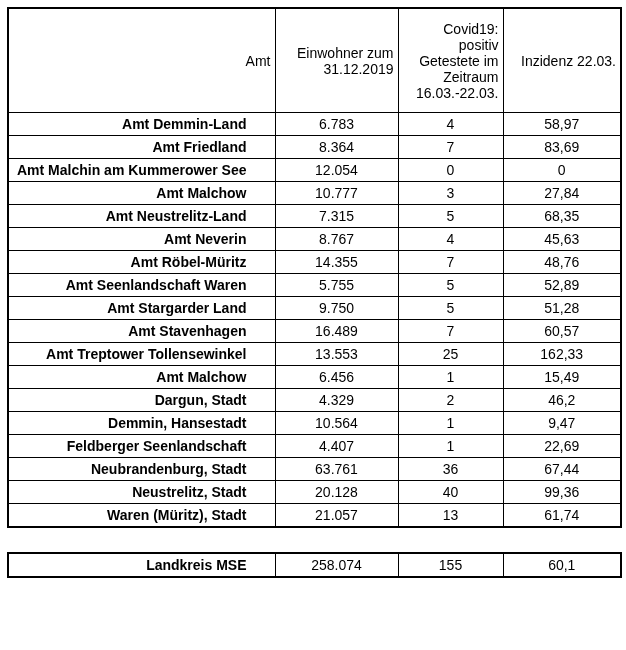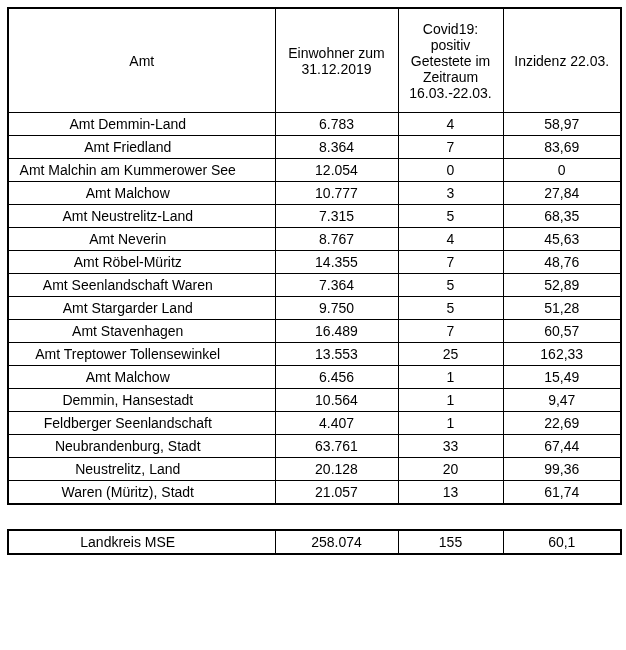--- a/index.html
+++ b/index.html
@@ -24,26 +24,27 @@
   th, td {
     border: 1px solid #000;
     font-size: 14px;
     font-weight: 400;
     line-height: 16px;
     text-align: center;
     vertical-align: middle;
     padding: 1px 4px;
     overflow: hidden;
   }
-  thead th { height: 101px; }
+  thead th { height: 101px; text-align: right; }
   tbody td { height: 20px; }
   td.amt {
-    text-align: center;
+    text-align: right;
     padding-left: 0;
     padding-right: 28px; 
+    font-weight: bold;
   }
   .gap { height: 24px; }
 </style>
 </head>
 <body>
 
 <div class="page">
 
   <table class="main-table">
     <colgroup>
@@ -98,21 +99,21 @@
           <td>45,63</td>
         </tr>
         <tr>
           <td class="amt">Amt Röbel-Müritz</td>
           <td>14.355</td>
           <td>7</td>
           <td>48,76</td>
         </tr>
         <tr>
           <td class="amt">Amt Seenlandschaft Waren</td>
-          <td>7.364</td>
+          <td>5.755</td>
           <td>5</td>
           <td>52,89</td>
         </tr>
         <tr>
           <td class="amt">Amt Stargarder Land</td>
           <td>9.750</td>
           <td>5</td>
           <td>51,28</td>
         </tr>
         <tr>
@@ -127,41 +128,47 @@
           <td>25</td>
           <td>162,33</td>
         </tr>
         <tr>
           <td class="amt">Amt Malchow</td>
           <td>6.456</td>
           <td>1</td>
           <td>15,49</td>
         </tr>
         <tr>
+          <td class="amt">Dargun, Stadt</td>
+          <td>4.329</td>
+          <td>2</td>
+          <td>46,2</td>
+        </tr>
+        <tr>
           <td class="amt">Demmin, Hansestadt</td>
           <td>10.564</td>
           <td>1</td>
           <td>9,47</td>
         </tr>
         <tr>
           <td class="amt">Feldberger Seenlandschaft</td>
           <td>4.407</td>
           <td>1</td>
           <td>22,69</td>
         </tr>
         <tr>
           <td class="amt">Neubrandenburg, Stadt</td>
           <td>63.761</td>
-          <td>33</td>
+          <td>36</td>
           <td>67,44</td>
         </tr>
         <tr>
-          <td class="amt">Neustrelitz, Land</td>
+          <td class="amt">Neustrelitz, Stadt</td>
           <td>20.128</td>
-          <td>20</td>
+          <td>40</td>
           <td>99,36</td>
         </tr>
         <tr>
           <td class="amt">Waren (Müritz), Stadt</td>
           <td>21.057</td>
           <td>13</td>
           <td>61,74</td>
         </tr>
       </tbody>
   </table>

